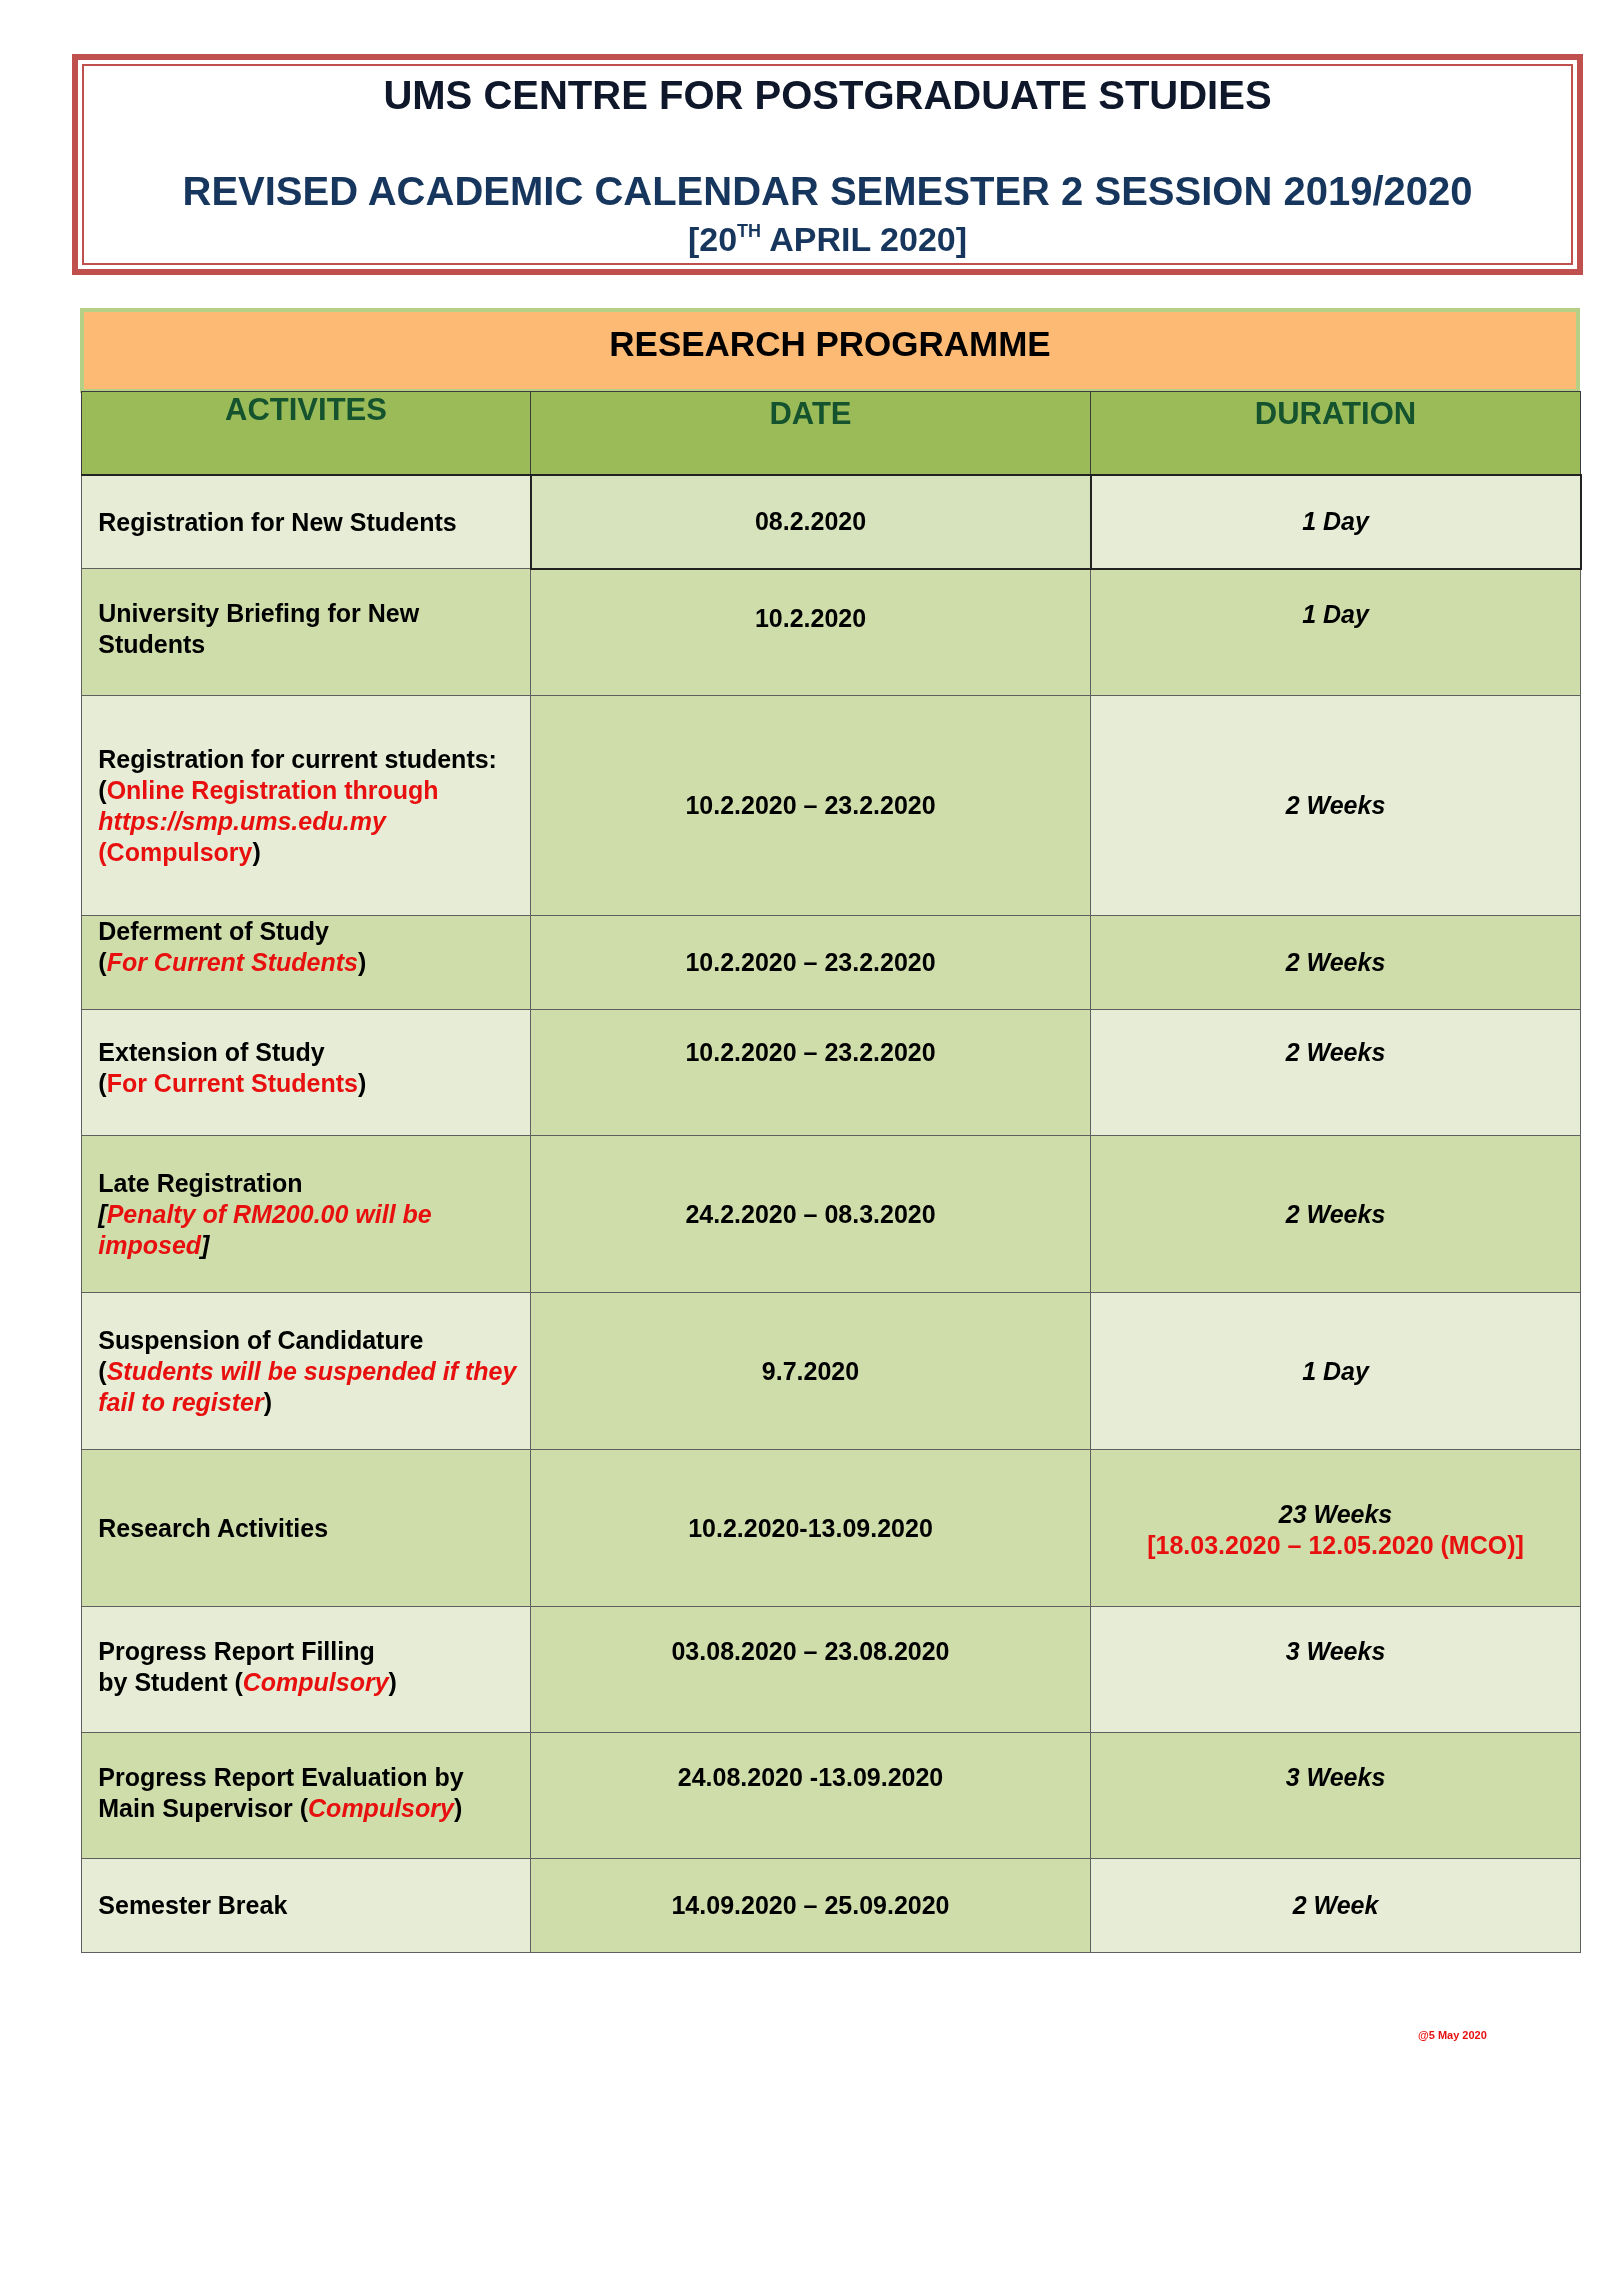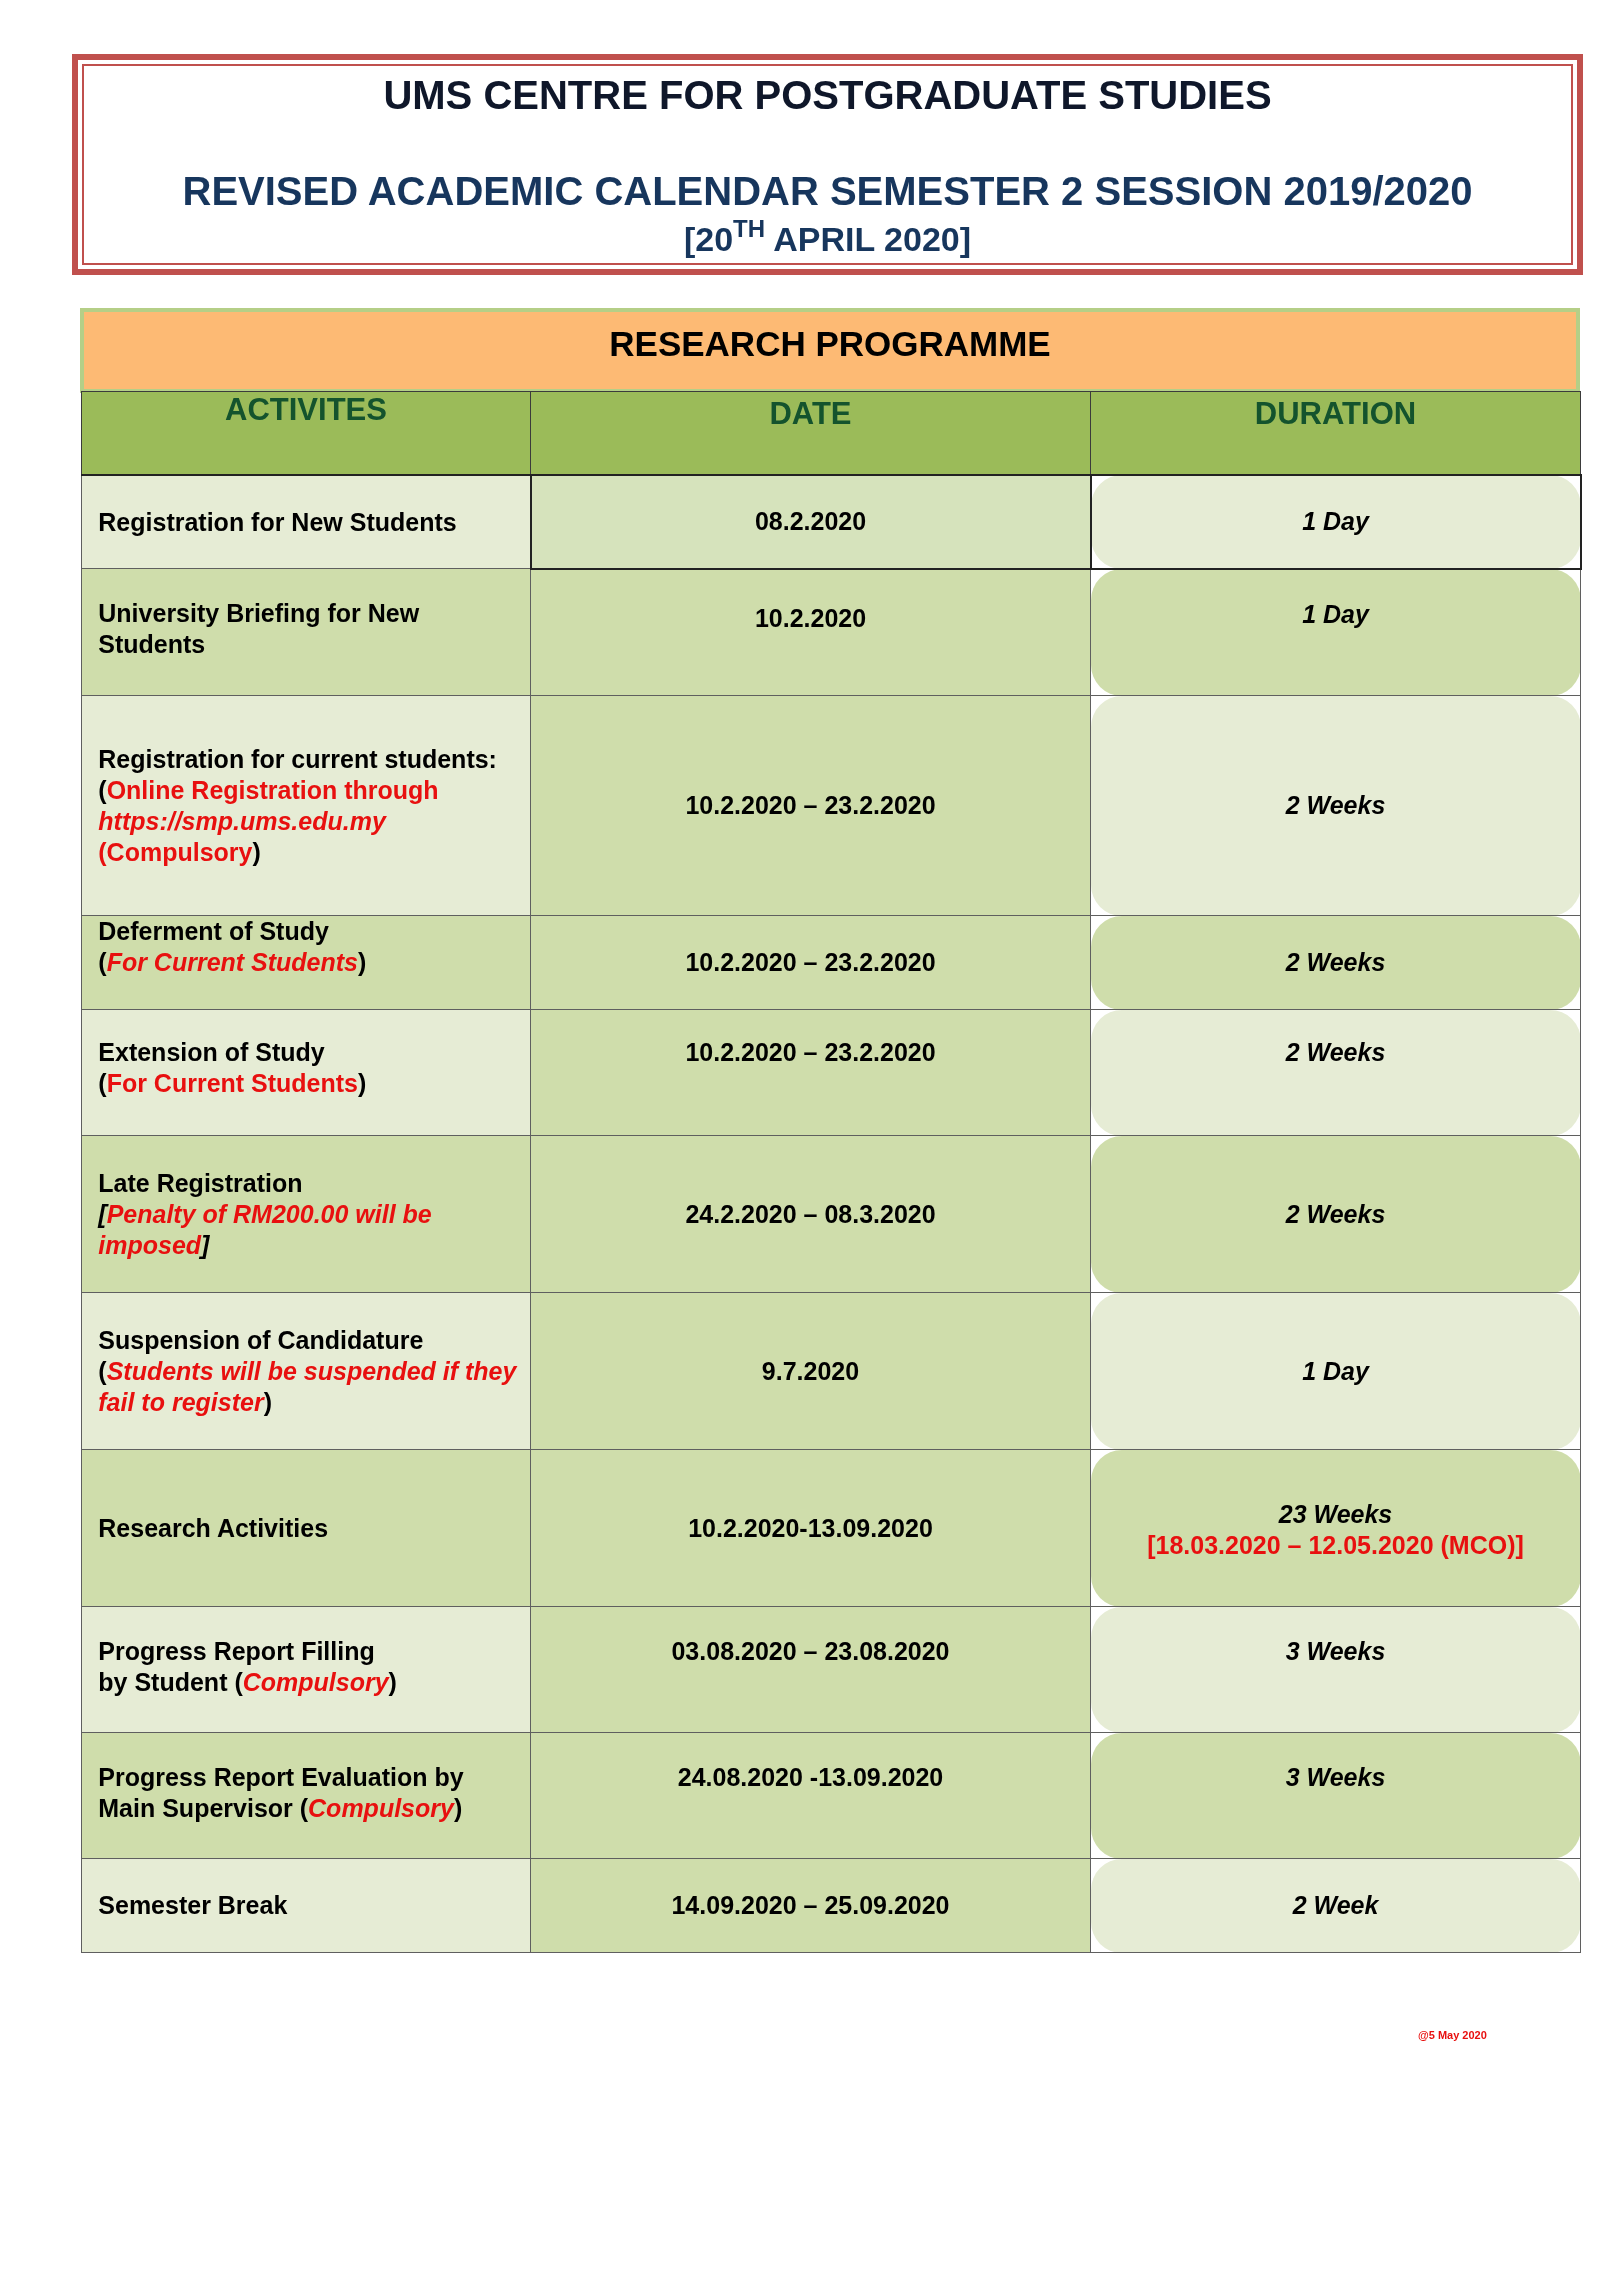--- a/index.html
+++ b/index.html
@@ -9,21 +9,21 @@
     position: absolute; left: 72px; top: 54px; width: 1511px; height: 221px;
     box-sizing: border-box; border: 6.5px solid #c0504d; background: #fff;
   }
   .title-box::after {
     content: ""; position: absolute; left: 3.9px; top: 3.9px; right: 3.9px; bottom: 3.9px;
     border: 2px solid #c0504d;
   }
   .t1 { position: absolute; left: 0; right: 0; top: 13px; text-align: center; color: #0f172a; font-weight: bold; font-size: 40px; }
   .t2 { position: absolute; left: 0; right: 0; top: 109px; text-align: center; color: #17365d; font-weight: bold; font-size: 40px; }
   .t3 { position: absolute; left: 0; right: 0; top: 160px; text-align: center; color: #17365d; font-weight: bold; font-size: 34px; }
-  .t3 sup { font-size: 24px; vertical-align: 14.3px; line-height: 0; }
+  .t3 sup { font-size: 18px; vertical-align: 14.3px; line-height: 0; }
 
   .prog-box {
     position: absolute; left: 80px; top: 308px; width: 1500px; height: 85px;
     box-sizing: border-box; border: 4.6px solid #b5cf87; background: #fdba74;
     text-align: center;
   }
   .prog-title { font-weight: bold; font-size: 35px; color: #000; position: absolute; left: 0; right: 0; top: 11.7px; }
 
   table.cal {
     position: absolute; left: 81px; top: 391px; width: 1499px;
@@ -34,21 +34,21 @@
     vertical-align: top; padding-top: 0; height: 77px; border: 1.3px solid #3b3b3b;
   }
   table.cal th.c1 { padding-top: 0px; }
   table.cal th.c2, table.cal th.c3 { padding-top: 3.9px; }
   table.cal td {
     border: 1.3px solid #5f5f5f; font-size: 25px; font-weight: bold; color: #000;
     line-height: 31px;
   }
   td.act { padding-left: 16.3px; padding-right: 5px; text-align: left; }
   td.dt { text-align: center; }
-  td.du { text-align: center; font-style: italic; border-radius: 31px; }
+  td.du { text-align: center; font-style: italic; }
   .light { background: #e6ecd5; }
   .mid { background: #cfddab; }
   .mid2 { background: #d6e3bc; margin-left: 17px; }
   .red { color: #e8100f; }
   .it { font-style: italic; }
   .nrm { font-style: normal; }
   .va-top { vertical-align: top; padding-top: 33px; }
   .va-mid { vertical-align: middle; }
 
   .stamp { position: absolute; left: 1418px; top: 2029px; color: #e8100f; font-weight: bold; font-size: 11px; }

